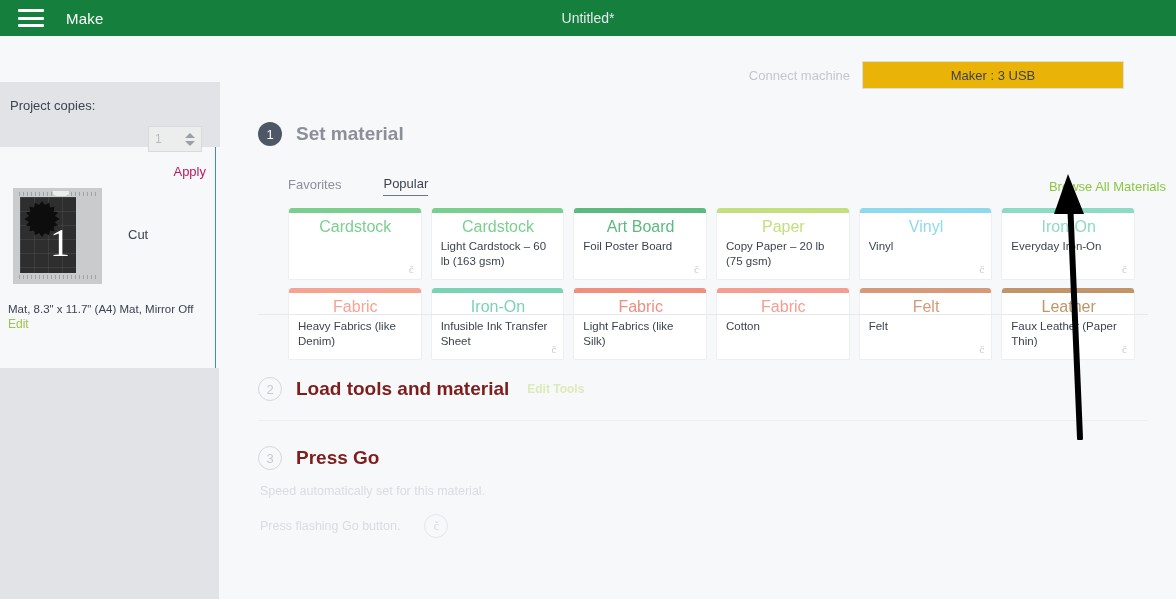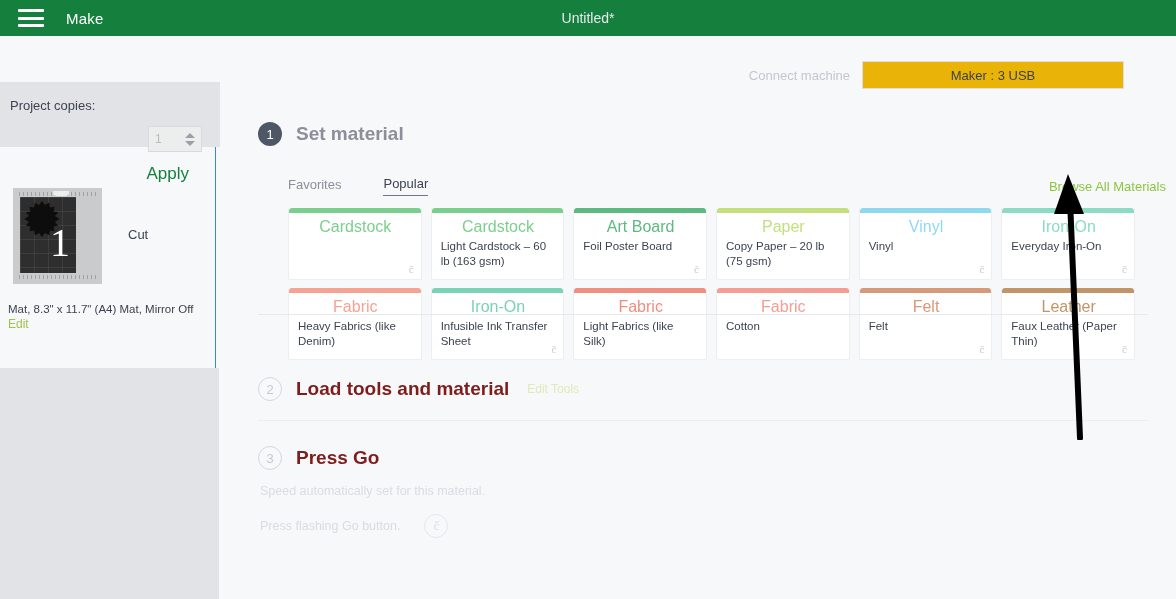--- a/index.html
+++ b/index.html
@@ -105,23 +105,23 @@
     width: 0; height: 0;
     border-left: 5px solid transparent;
     border-right: 5px solid transparent;
     cursor: pointer;
   }
   .spin-up { border-bottom: 5px solid #9ba0a8; }
   .spin-down { border-top: 5px solid #9ba0a8; }
 
   #apply-btn {
     position: absolute;
-    right: 31px; top: 82px;
-    font-size: 17px;
-    color: #15803d;
+    right: 14px; top: 82px;
+    font-size: 13px;
+    color: #be185d;
     cursor: pointer;
   }
 
   #mat-block {
     position: relative;
     margin-top: 38px;
     height: 185px;
     border-bottom: 1px solid #e3e5e9;
   }
   #mat-thumb {
@@ -373,21 +373,21 @@
   
   #step2 {
     position: absolute;
     left: 38px; top: 285px;
     display: flex;
     align-items: center;
     gap: 14px;
   }
   #edit-tools {
     font-size: 12px;
-    font-weight: normal;
+    font-weight: bold;
     color: #ddeab9;
     margin-left: 4px;
     cursor: pointer;
   }
 
   #divider2 {
     position: absolute;
     left: 38px; top: 328px;
     width: 890px;
     height: 1px;

